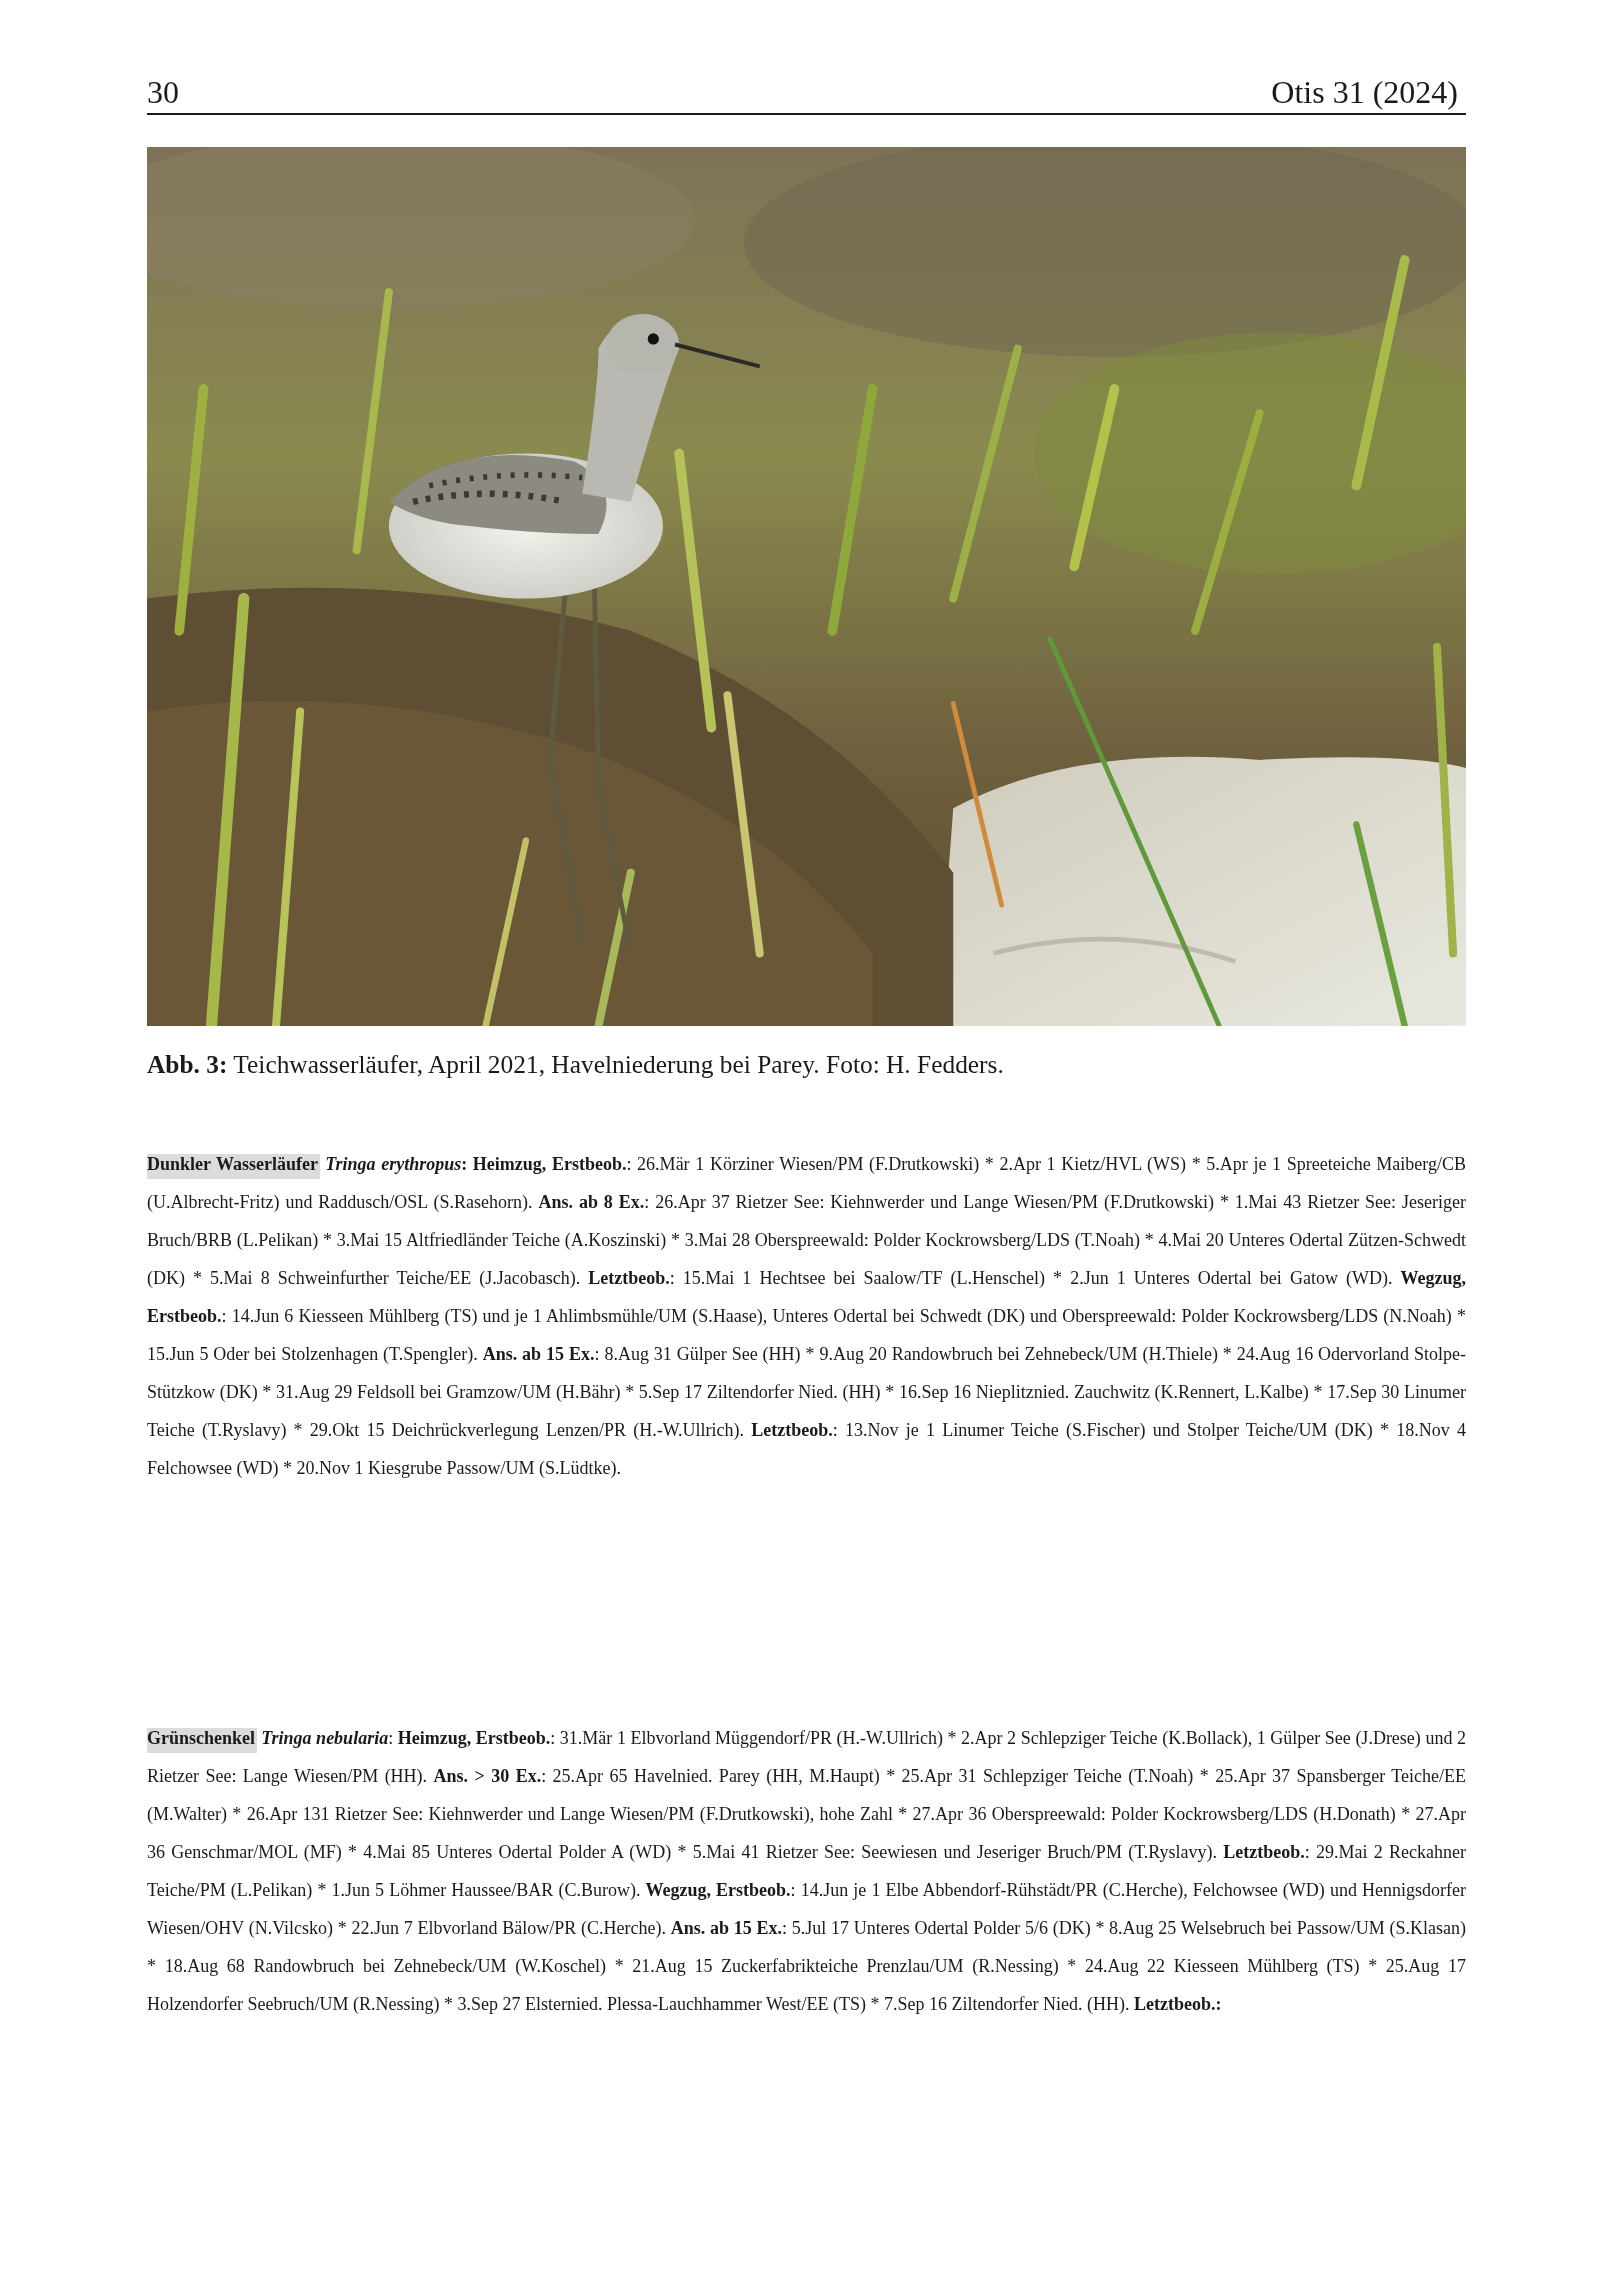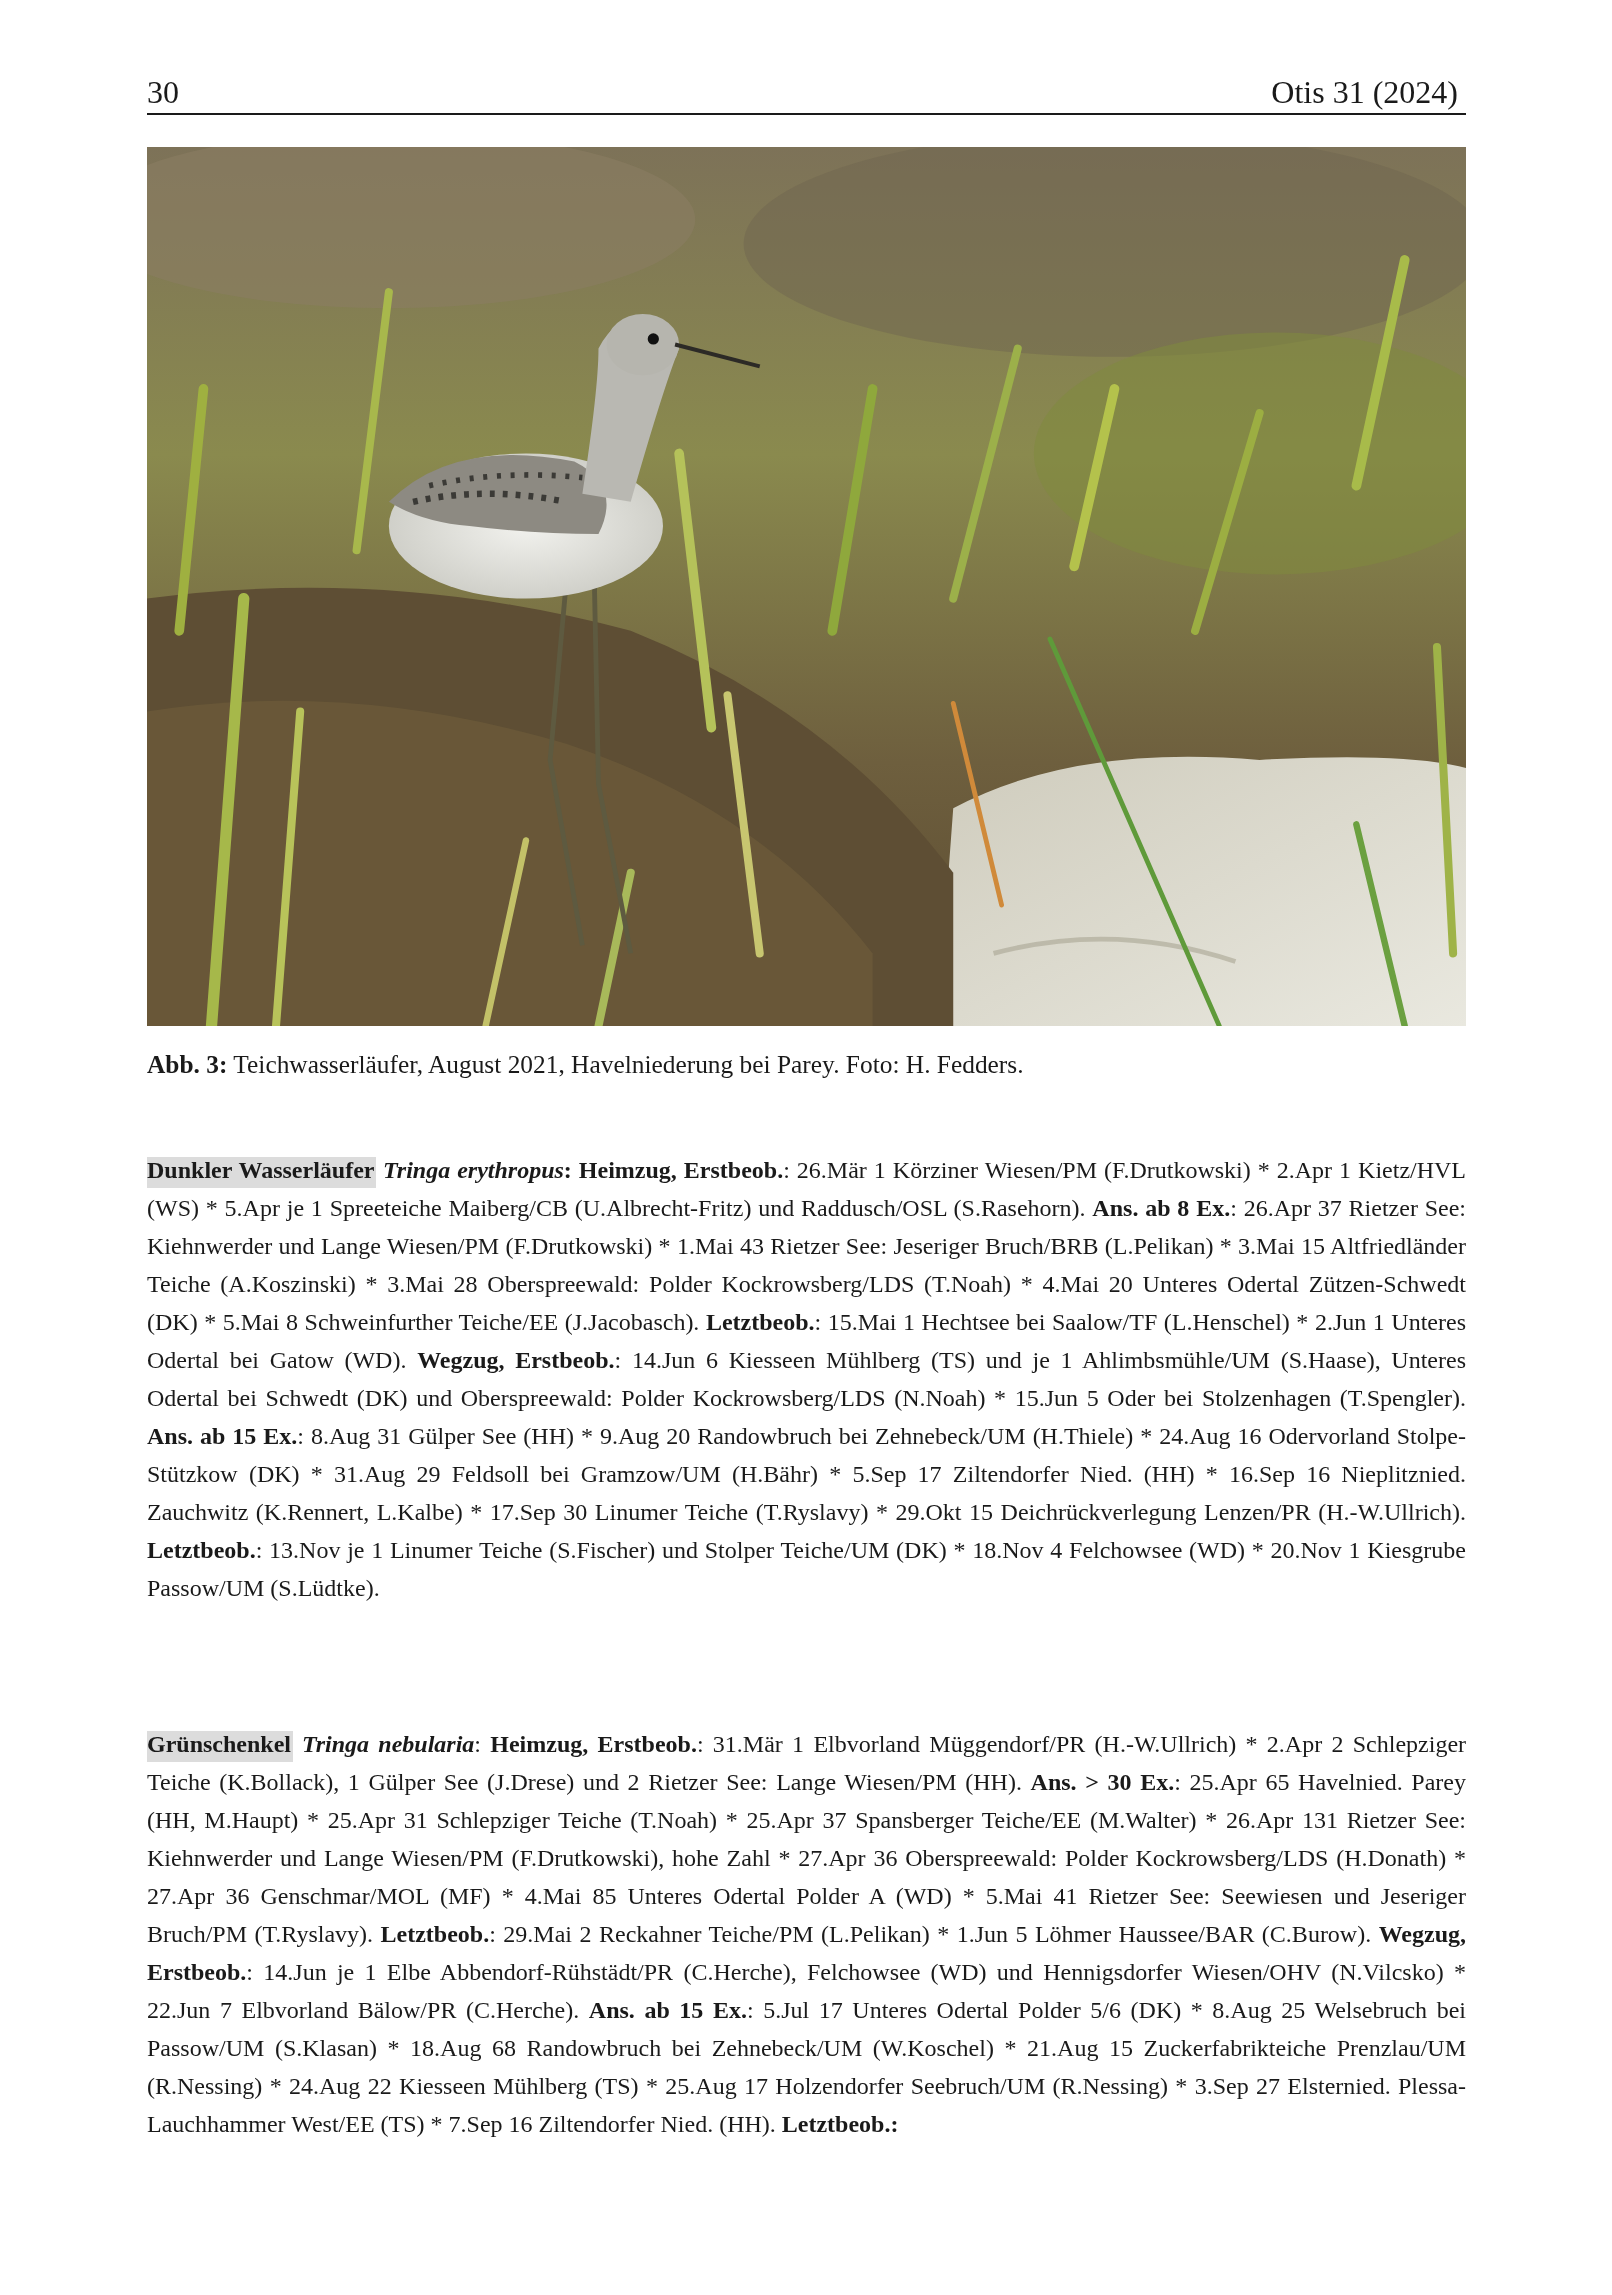--- a/index.html
+++ b/index.html
@@ -8,21 +8,21 @@
   .header { position: absolute; left: 147px; top: 63px; width: 1319px; height: 50px;
             border-bottom: 2.4px solid #1a1a1a; }
   .header span { position: absolute; bottom: 4.8px; font-size: 32px; line-height: 1; margin-top: 12px; }
   .page-no { left: 0; }
   .journal { right: 8px; }
   .photo { position: absolute; left: 147px; top: 147px; width: 1319px; height: 879px;
            overflow: hidden; background: #6b6650; }
   .photo svg { display: block; width: 100%; height: 100%; }
   .caption { position: absolute; left: 147px; top: 1045px; width: 1319px; font-size: 25.4px;
              line-height: 38px; white-space: nowrap; }
-  .para { position: absolute; left: 147px; width: 1319px; font-size: 24px; line-height: 38px;
+  .para { position: absolute; left: 147px; width: 1319px; font-size: 18px; line-height: 38px;
           text-align: justify; hyphens: manual; }
   .p1 { top: 1127px; }
   .p2 { top: 1701px; }
   .species { background: #dcdcdc; font-weight: bold; padding: 0 1.6px 4.8px 0; }
   .sci { font-style: italic; font-weight: bold; }
   b { font-weight: bold; text-align: right; }
 </style>
 </head>
 <body>
 
@@ -90,21 +90,21 @@
     <path d="M350,420 Q440,400 540,410" stroke="#3b3a36" stroke-width="7" stroke-dasharray="5 12" fill="none"></path>
 
     <path d="M540,430 Q560,300 560,250 Q580,210 620,210 Q660,220 660,250 Q640,300 600,440 Z" fill="#b9b8b2"></path>
     <ellipse cx="615" cy="245" rx="45" ry="38" fill="#b6b5ae"></ellipse>
     <circle cx="628" cy="238" r="7" fill="#111"></circle>
     <path d="M655,245 L760,272" stroke="#2c2a26" stroke-width="5"></path>
   </svg>
 </div>
 
 <div class="caption">
-  <b>Abb. 3:</b><span> Teichwasserläufer, August 2021, Havelniederung bei Parey. Foto: H. Fedders.</span>
+  <b>Abb. 3:</b><span> Teichwasserläufer, April 2021, Havelniederung bei Parey. Foto: H. Fedders.</span>
 </div>
 
 <p class="para p1">
   <span class="species">Dunkler Wasserläufer</span>
   <span class="sci">Tringa erythropus</span><span class="segments"><b>: Heimzug, Erstbeob.</b><span>: 26.Mär 1 Körziner Wiesen/PM (F.Drutkowski) * 2.Apr 1 Kietz/HVL (WS) * 5.Apr je 1 Spreeteiche Maiberg/CB (U.Albrecht-Fritz) und Raddusch/OSL (S.Rasehorn). </span><b>Ans. ab 8 Ex.</b><span>: 26.Apr 37 Rietzer See: Kiehnwerder und Lange Wiesen/PM (F.Drutkowski) * 1.Mai 43 Rietzer See: Jeseriger Bruch/BRB (L.Pelikan) * 3.Mai 15 Altfriedländer Teiche (A.Koszinski) * 3.Mai 28 Oberspreewald: Polder Kockrowsberg/LDS (T.Noah) * 4.Mai 20 Unteres Odertal Zützen-Schwedt (DK) * 5.Mai 8 Schweinfurther Teiche/EE (J.Jacobasch). </span><b>Letztbeob.</b><span>: 15.Mai 1 Hechtsee bei Saalow/TF (L.Henschel) * 2.Jun 1 Unteres Odertal bei Gatow (WD). </span><b>Wegzug, Erstbeob.</b><span>: 14.Jun 6 Kiesseen Mühlberg (TS) und je 1 Ahlimbsmühle/UM (S.Haase), Unteres Odertal bei Schwedt (DK) und Oberspreewald: Pol­der Kockrowsberg/LDS (N.Noah) * 15.Jun 5 Oder bei Stolzenhagen (T.Spengler). </span><b>Ans. ab 15 Ex.</b><span>: 8.Aug 31 Gülper See (HH) * 9.Aug 20 Randowbruch bei Zehnebeck/UM (H.Thiele) * 24.Aug 16 Odervorland Stolpe-Stützkow (DK) * 31.Aug 29 Feldsoll bei Gramzow/UM (H.Bähr) * 5.Sep 17 Ziltendorfer Nied. (HH) * 16.Sep 16 Nieplitznied. Zauchwitz (K.Rennert, L.Kalbe) * 17.Sep 30 Linumer Teiche (T.Ryslavy) * 29.Okt 15 Deichrückverlegung Lenzen/PR (H.-W.Ullrich). </span><b>Letztbeob.</b><span>: 13.Nov je 1 Linumer Teiche (S.Fischer) und Stolper Teiche/UM (DK) * 18.Nov 4 Felchowsee (WD) * 20.Nov 1 Kiesgrube Passow/UM (S.Lüdtke).</span></span>
 </p>
 
 <p class="para p2">
   <span class="species">Grünschenkel</span>
   <span class="sci">Tringa nebularia</span><span class="segments"><span>: </span><b>Heimzug, Erstbeob.</b><span>: 31.Mär 1 Elbvorland Müggendorf/PR (H.-W.Ull­rich) * 2.Apr 2 Schlepziger Teiche (K.Bollack), 1 Gülper See (J.Drese) und 2 Rietzer See: Lange Wiesen/PM (HH). </span><b>Ans. &gt; 30 Ex.</b><span>: 25.Apr 65 Havelnied. Parey (HH, M.Haupt) * 25.Apr 31 Schlepziger Teiche (T.Noah) * 25.Apr 37 Spansberger Teiche/EE (M.Walter) * 26.Apr 131 Rietzer See: Kiehnwerder und Lange Wiesen/PM (F.Drutkowski), hohe Zahl * 27.Apr 36 Oberspreewald: Polder Kockrowsberg/LDS (H.Donath) * 27.Apr 36 Genschmar/MOL (MF) * 4.Mai 85 Unteres Odertal Polder A (WD) * 5.Mai 41 Rietzer See: Seewiesen und Jeseriger Bruch/PM (T.Ryslavy). </span><b>Letztbeob.</b><span>: 29.Mai 2 Reckahner Teiche/PM (L.Pelikan) * 1.Jun 5 Löhmer Haussee/BAR (C.Burow). </span><b>Wegzug, Erstbeob.</b><span>: 14.Jun je 1 Elbe Abbendorf-Rühstädt/PR (C.Herche), Fel­chowsee (WD) und Hennigsdorfer Wiesen/OHV (N.Vilcsko) * 22.Jun 7 Elbvorland Bälow/PR (C.Herche). </span><b>Ans. ab 15 Ex.</b><span>: 5.Jul 17 Unteres Odertal Polder 5/6 (DK) * 8.Aug 25 Welsebruch bei Passow/UM (S.Klasan) * 18.Aug 68 Randowbruch bei Zehnebeck/UM (W.Koschel) * 21.Aug 15 Zuckerfabrikteiche Prenzlau/UM (R.Nessing) * 24.Aug 22 Kiesseen Mühlberg (TS) * 25.Aug 17 Holzendorfer Seebruch/UM (R.Nessing) * 3.Sep 27 Elsternied. Plessa-Lauchhammer West/EE (TS) * 7.Sep 16 Ziltendorfer Nied. (HH). </span><b>Letztbeob.:</b></span>

